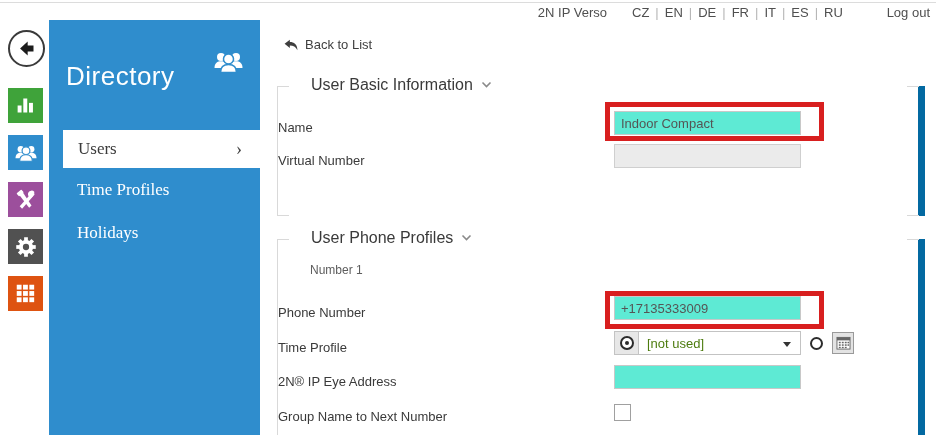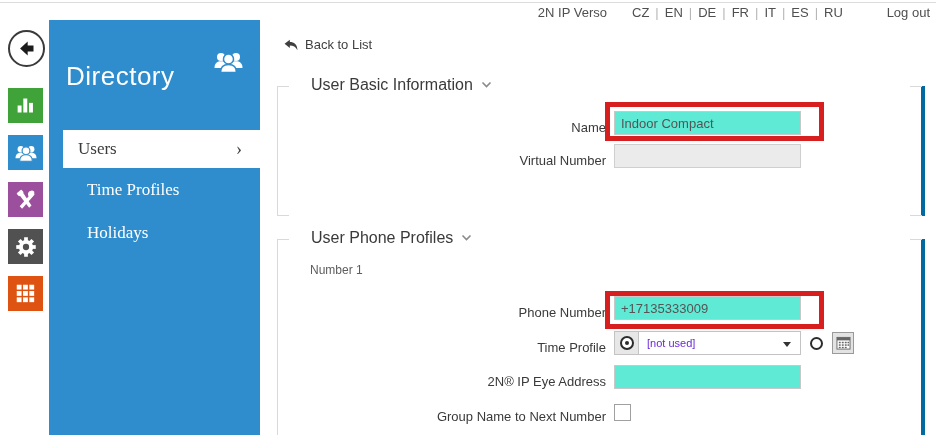--- a/index.html
+++ b/index.html
@@ -26,52 +26,52 @@
   .tile.gray   { top:229px; background:#515151; }
   .tile.orange { top:276px; background:#de5311; }
 
   
   .panel { position:absolute; left:49px; top:20px; width:211px; height:415px; background:#2f8dcd; }
   .panel-title { position:absolute; left:17px; top:41px; color:#fff; font-size:26px; font-weight:300; letter-spacing:.5px; }
   .panel-icon { position:absolute; right:15px; top:29px; }
   .menu { position:absolute; left:0; top:110px; width:211px;font-family:Liberation Serif, serif; }
   .menu-item { position:relative; font-size:17px; font-weight:300; color:#fff; cursor:pointer; }
   .menu-item.active { margin-left:14px; width:197px; height:38px; line-height:38px; background:#fff; color:#3b3b3b; padding-left:15px; }
-  .menu-item.plain { height:43px; line-height:43px; padding-left:38px; }
+  .menu-item.plain { height:43px; line-height:43px; padding-left:28px; }
   .menu-chevron { position:absolute; right:18px; top:0; font-size:18px; color:#444; }
 
   
   .back-link { position:absolute; left:284px; top:37px; display:flex; align-items:center; gap:7px;
                font-size:13px; color:#3f3f3f; cursor:pointer; }
 
-  .section { position:absolute; left:277px; width:648px; border-left:1px solid #d9d9d9; border-right:4px solid #0369a1; }
+  .section { position:absolute; left:277px; width:648px; border-left:1px solid #d9d9d9; border-right:7px solid #0369a1; }
   .section::before { content:""; position:absolute; left:-1px; top:0; width:calc(100% + 2px); height:1px;
     background:linear-gradient(90deg,#d9d9d9 0 12px,transparent 12px calc(100% - 12px),#d9d9d9 calc(100% - 12px) 100%); }
   .section.closed::after { content:""; position:absolute; left:-1px; bottom:0; width:calc(100% + 2px); height:1px;
     background:linear-gradient(90deg,#d9d9d9 0 12px,transparent 12px calc(100% - 12px),#d9d9d9 calc(100% - 12px) 100%); }
   .section-title { position:absolute; top:-10px; left:26px; background:#fff; padding:0 7px; font-size:16px; color:#3a3a3a;
                    display:flex; align-items:center; gap:8px; white-space:nowrap; }
   #section-basic { top:86px; height:130px; }
   #section-phones { top:239px; height:196px; }
 
   .form-row { display:flex; align-items:center; height:24px; }
-  .form-label { width:328px; text-align:right; font-size:13px; color:#3a3a3a; padding-right:0; flex:none;margin-top:8px; }
+  .form-label { width:328px; font-size:13px; color:#3a3a3a; padding-right:0; flex:none;margin-top:8px; }
   .form-field { margin-left:8px; display:flex; align-items:center; }
   .text-input { width:187px; height:24px; border:1px solid #c8c8c8; background:#5eead4; font-family:inherit;
                 font-size:13px; color:#555; padding:0 6px; outline:none; }
   .text-input:disabled { background:#ebebeb; border-color:#cfcfcf; }
   .sub-label { font-size:12px; color:#5d5d5d; padding-left:32px; }
 
   
   .tp-combo { display:flex; height:24px; border:1px solid #c3c3c3; }
   .tp-radio-cell { width:24px; background:#e7e7e7; border-right:1px solid #c3c3c3; display:flex; align-items:center; justify-content:center; }
   .radio-on { width:14px; height:14px; border:2px solid #2c2c2c; border-radius:50%; position:relative; background:#fff; }
   .radio-on::after { content:""; position:absolute; left:3px; top:3px; width:4px; height:4px; background:#2c2c2c; border-radius:50%; }
   .tp-select { position:relative; width:161px; background:#fff; display:flex; align-items:center; cursor:pointer; }
-  .tp-select-value { font-size:11px; color:#6d28d9; padding-left:8px; }
+  .tp-select-value { font-size:13px; color:#4d7c0f; padding-left:8px; }
   .tp-caret { position:absolute; right:9px; top:10px; width:0; height:0; border-left:4px solid transparent;
               border-right:4px solid transparent; border-top:5px solid #333; }
   .radio-off { width:13px; height:13px; border:2px solid #2c2c2c; border-radius:50%; background:#fff; margin-left:9px; cursor:pointer; }
   .cal-btn { margin-left:9px; width:22px; height:22px; border:1px solid #9a9a9a; background:#e3e3e3;
              display:flex; align-items:center; justify-content:center; cursor:pointer; }
   .checkbox { width:17px; height:17px; border:1px solid #a0a0a0; background:#fff; cursor:pointer; }
 
   
   .red-box { position:absolute; border:5px solid #d81f1f; background:transparent; pointer-events:none; z-index:5; }
   #red-name  { left:605px; top:102px; width:219px; height:39px; }

